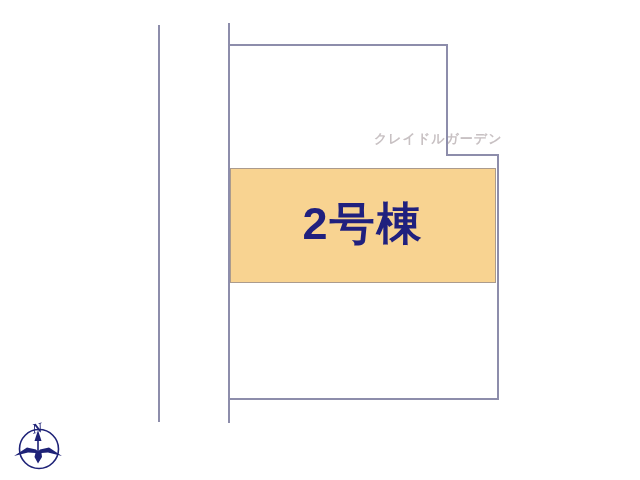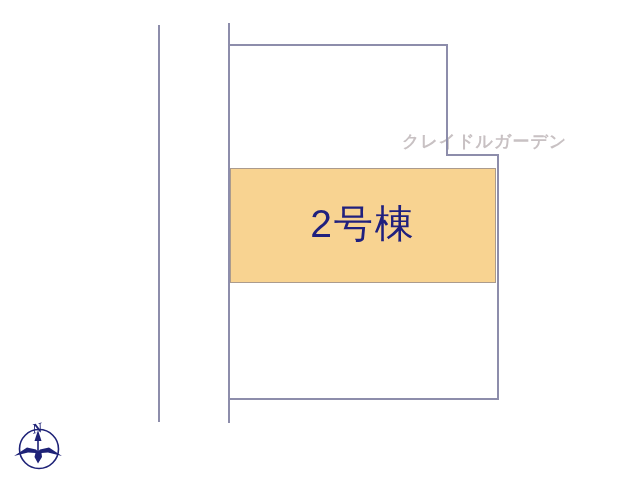--- a/index.html
+++ b/index.html
@@ -15,31 +15,31 @@
   .road-line          { left:158px; top:25px;  width:2px;   height:397px; }
   .parcel-left        { left:228px; top:23px;  width:2px;   height:400px; }
   .parcel-top         { left:228px; top:44px;  width:220px; height:2px;  }
   .parcel-right-upper { left:446px; top:44px;  width:2px;   height:112px; }
   .parcel-step        { left:446px; top:154px; width:53px;  height:2px;  }
   .parcel-right       { left:497px; top:154px; width:2px;   height:246px; }
   .parcel-bottom      { left:228px; top:398px; width:271px; height:2px;  }
 
   .watermark {
     position:absolute; left:374px; top:130px; z-index:1;
-    font-size:17px; letter-spacing:1px; color:var(--watermark-text);
-    white-space:nowrap; font-weight:bold;margin-left:28px;
+    font-size:13px; letter-spacing:1px; color:var(--watermark-text);
+    white-space:nowrap; font-weight:bold;
   }
   .building {
     position:absolute; left:230px; top:168px; width:266px; height:115px;
     background:var(--building-fill); border:1px solid var(--building-border);
     box-sizing:border-box; z-index:3;
     display:flex; align-items:center; justify-content:center;
   }
   .building-label {
-    color:var(--building-label); font-size:39px; font-weight:normal;
+    color:var(--building-label); font-size:45px; font-weight:bold;
     letter-spacing:2px; line-height:1; transform:translateY(-2px);
   }
   .compass { position:absolute; left:12px; top:418px; width:52px; height:54px; z-index:2; }
   .compass text {
     fill:var(--compass); font-family:"Liberation Serif", serif;
     font-size:14px; font-style:italic; font-weight:bold;
   }
 </style>
 </head>
 <body>

